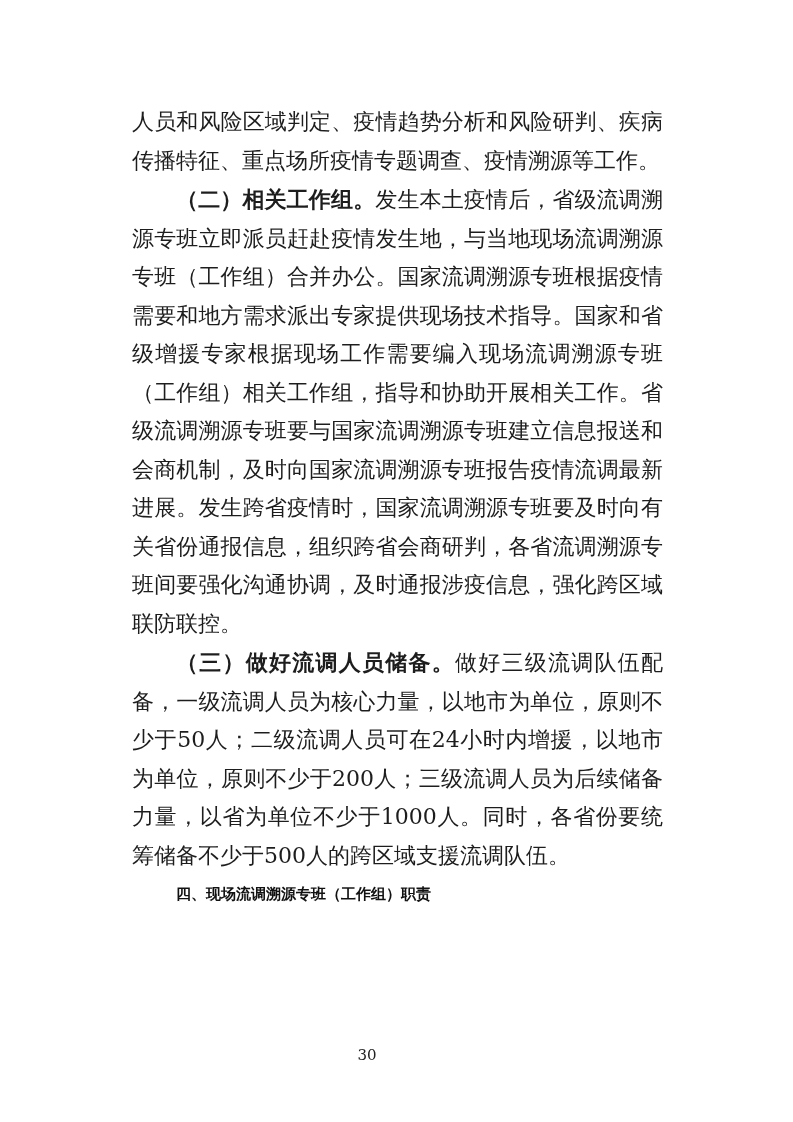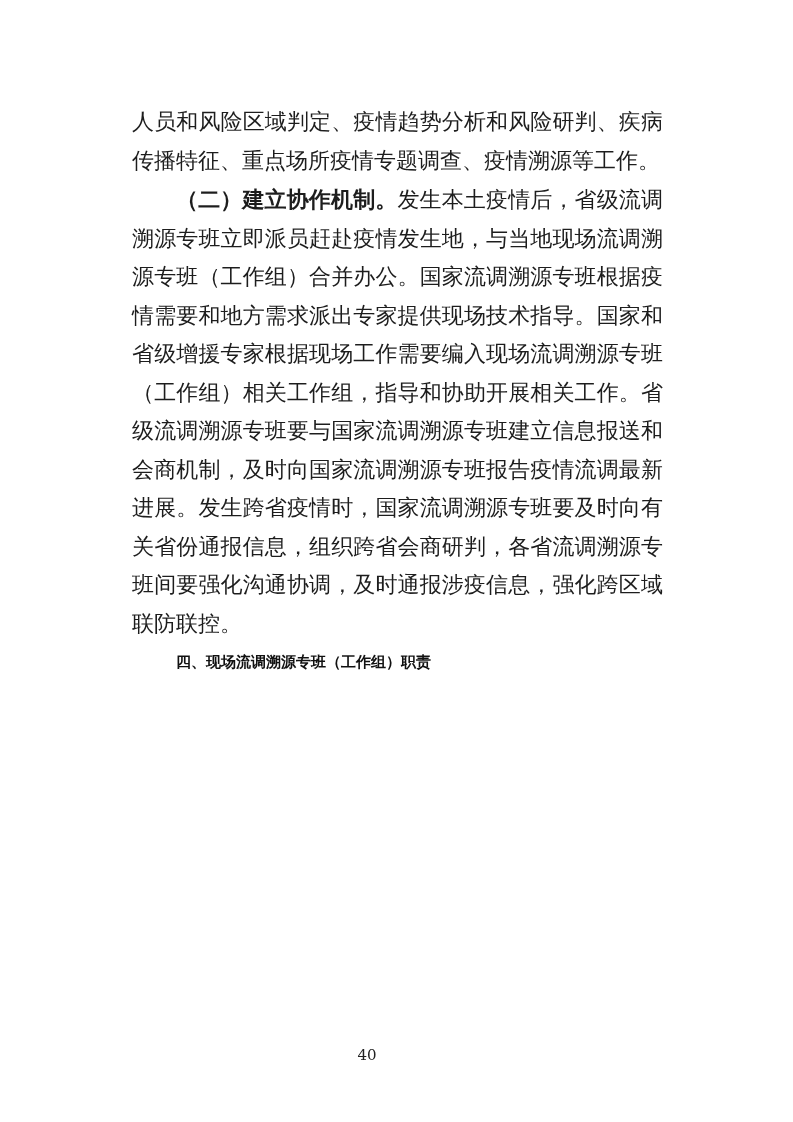--- a/index.html
+++ b/index.html
@@ -58,22 +58,23 @@
   }
 </style>
 </head>
 <body>
 
 <div class="page">
   <div class="content">
 
     <p class="para">人员和风险区域判定、疫情趋势分析和风险研判、疾病传播特征、重点场所疫情专题调查、疫情溯源等工作。</p>
 
-    <p class="para indent"><span class="lead">（二）建立协作机制。</span><span>发生本土疫情后，省级流调溯源专班立即派员赶赴疫情发生地，与当地现场流调溯源专班（工作组）合并办公。国家流调溯源专班根据疫情需要和地方需求派出专家提供现场技术指导。国家和省级增援专家根据现场工作需要编入现场流调溯源专班（工作组）相关工作组，指导和协助开展相关工作。省级流调溯源专班要与国家流调溯源专班建立信息报送和会商机制，及时向国家流调溯源专班报告疫情流调最新进展。发生跨省疫情时，国家流调溯源专班要及时向有关省份通报信息，组织跨省会商研判，各省流调溯源专班间要强化沟通协调，及时通报涉疫信息，强化跨区域联防联控。</span></p>
+    <p class="para indent"><span class="lead">（二）相关工作组。</span><span>发生本土疫情后，省级流调溯源专班立即派员赶赴疫情发生地，与当地现场流调溯源专班（工作组）合并办公。国家流调溯源专班根据疫情需要和地方需求派出专家提供现场技术指导。国家和省级增援专家根据现场工作需要编入现场流调溯源专班（工作组）相关工作组，指导和协助开展相关工作。省级流调溯源专班要与国家流调溯源专班建立信息报送和会商机制，及时向国家流调溯源专班报告疫情流调最新进展。发生跨省疫情时，国家流调溯源专班要及时向有关省份通报信息，组织跨省会商研判，各省流调溯源专班间要强化沟通协调，及时通报涉疫信息，强化跨区域联防联控。</span></p>
 
+    <p class="para indent"><span class="lead">（三）做好流调人员储备。</span><span>做好三级流调队伍配备，一级流调人员为核心力量，以地市为单位，原则不少于50人；二级流调人员可在24小时内增援，以地市为单位，原则不少于200人；三级流调人员为后续储备力量，以省为单位不少于1000人。同时，各省份要统筹储备不少于500人的跨区域支援流调队伍。</span></p>
 
     <h2 class="heading">四、现场流调溯源专班（工作组）职责</h2>
 
 
   </div>
 
-  <div class="page-number">40</div>
+  <div class="page-number">30</div>
 </div>
 
 </body></html>

